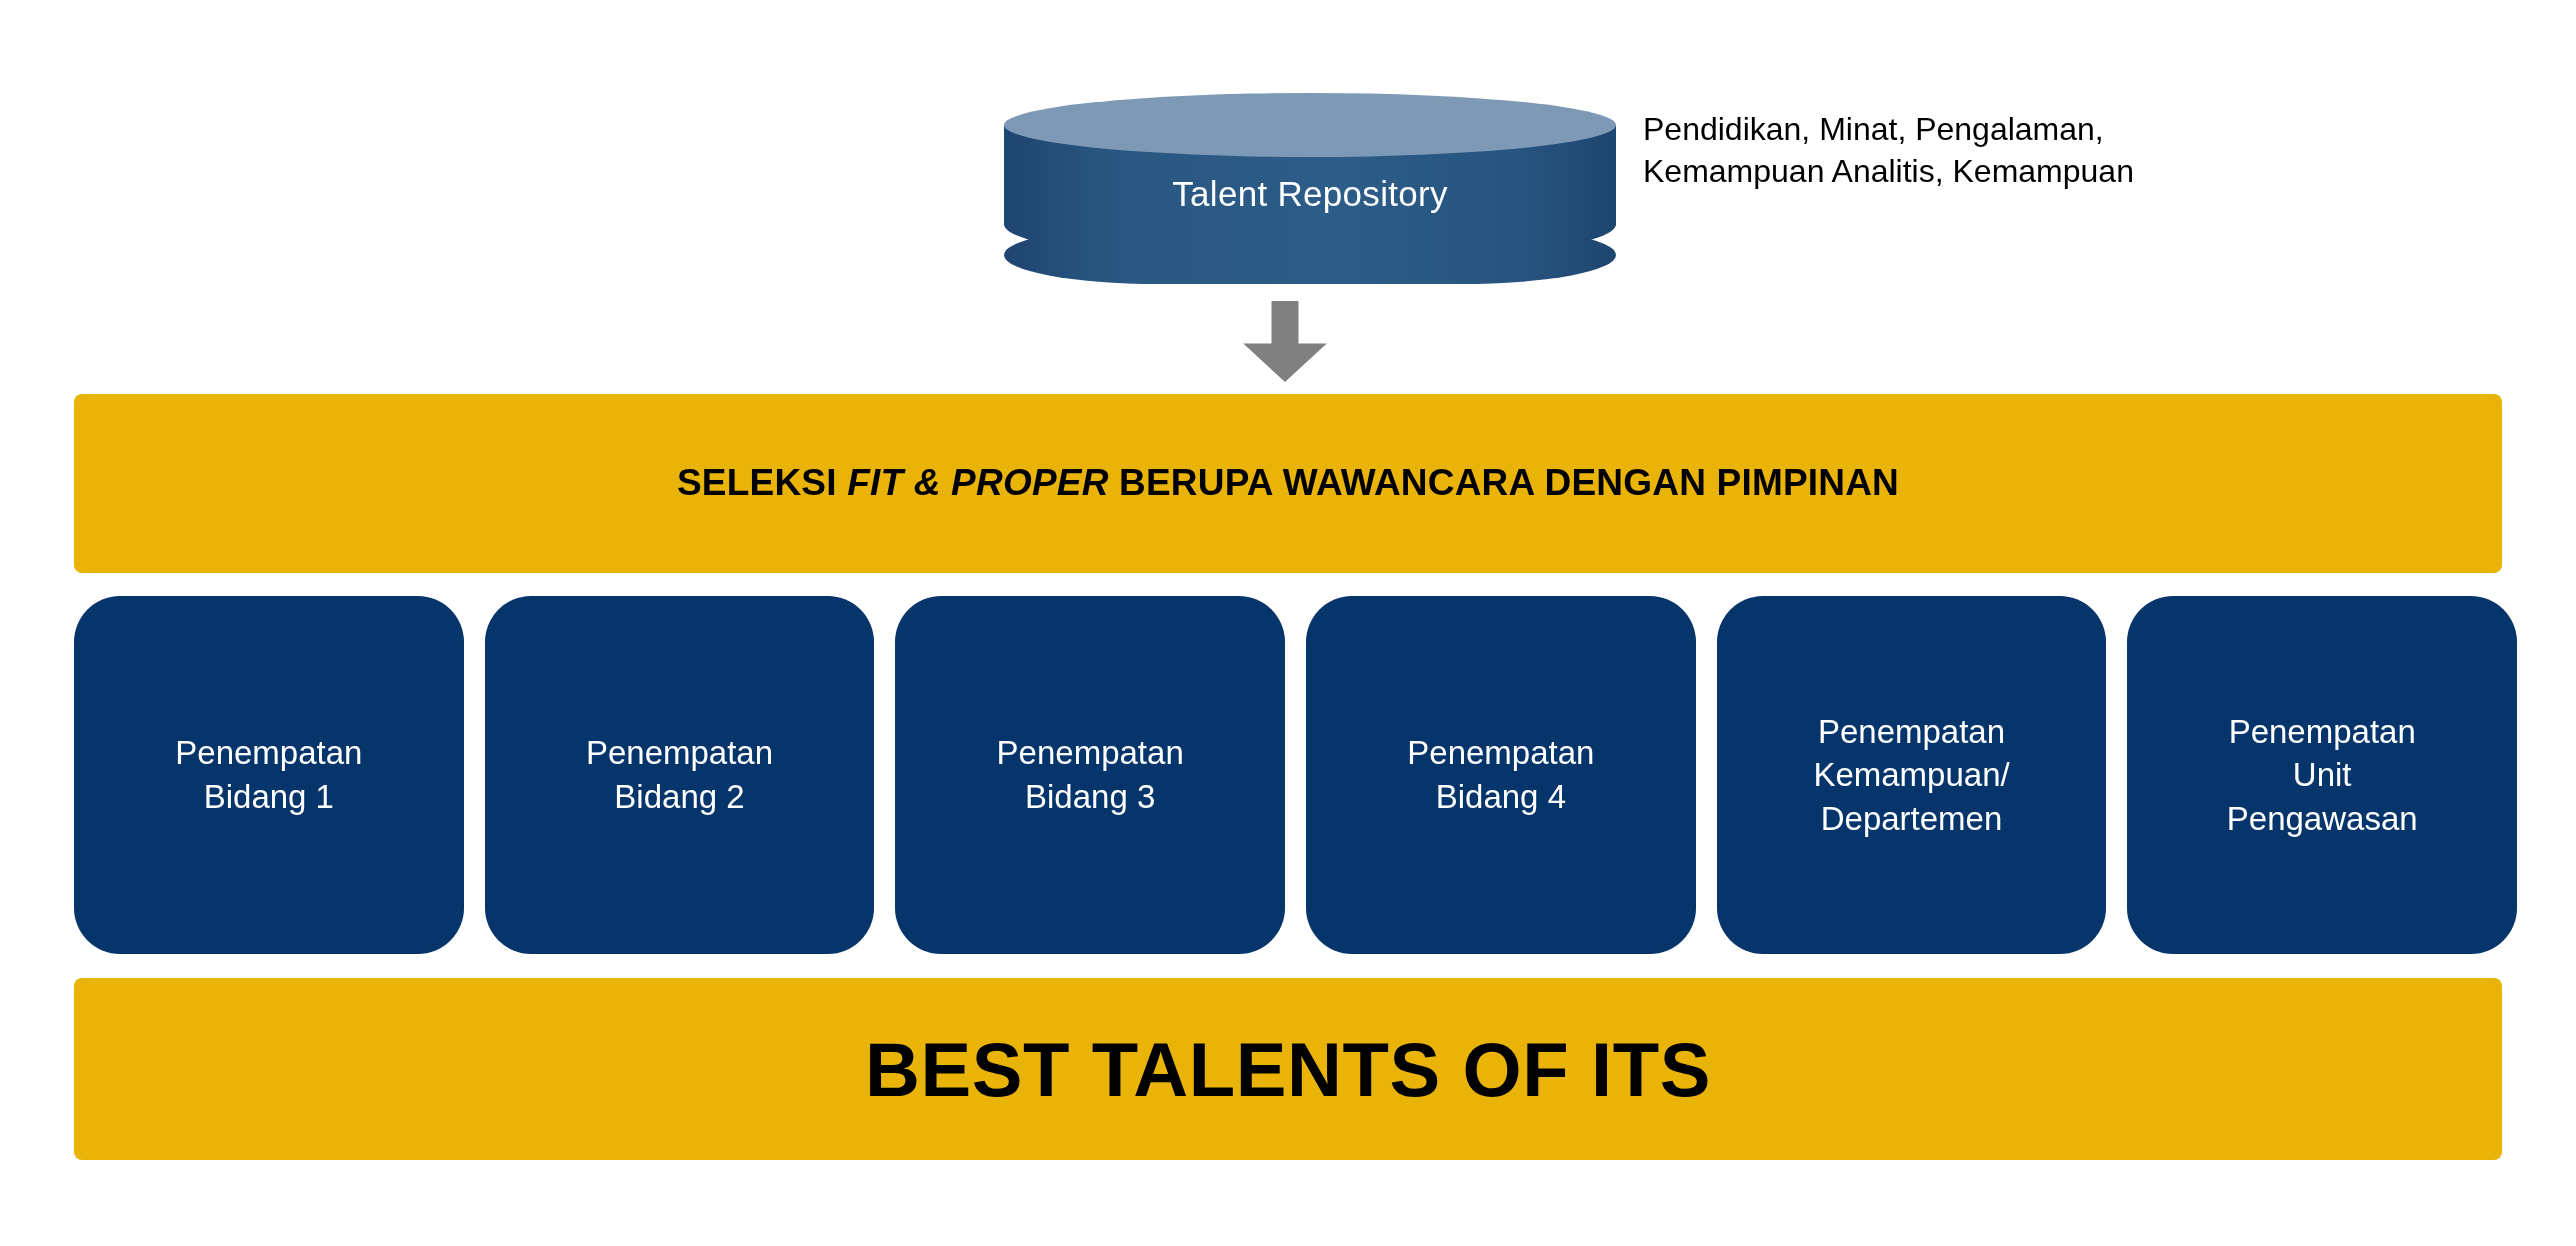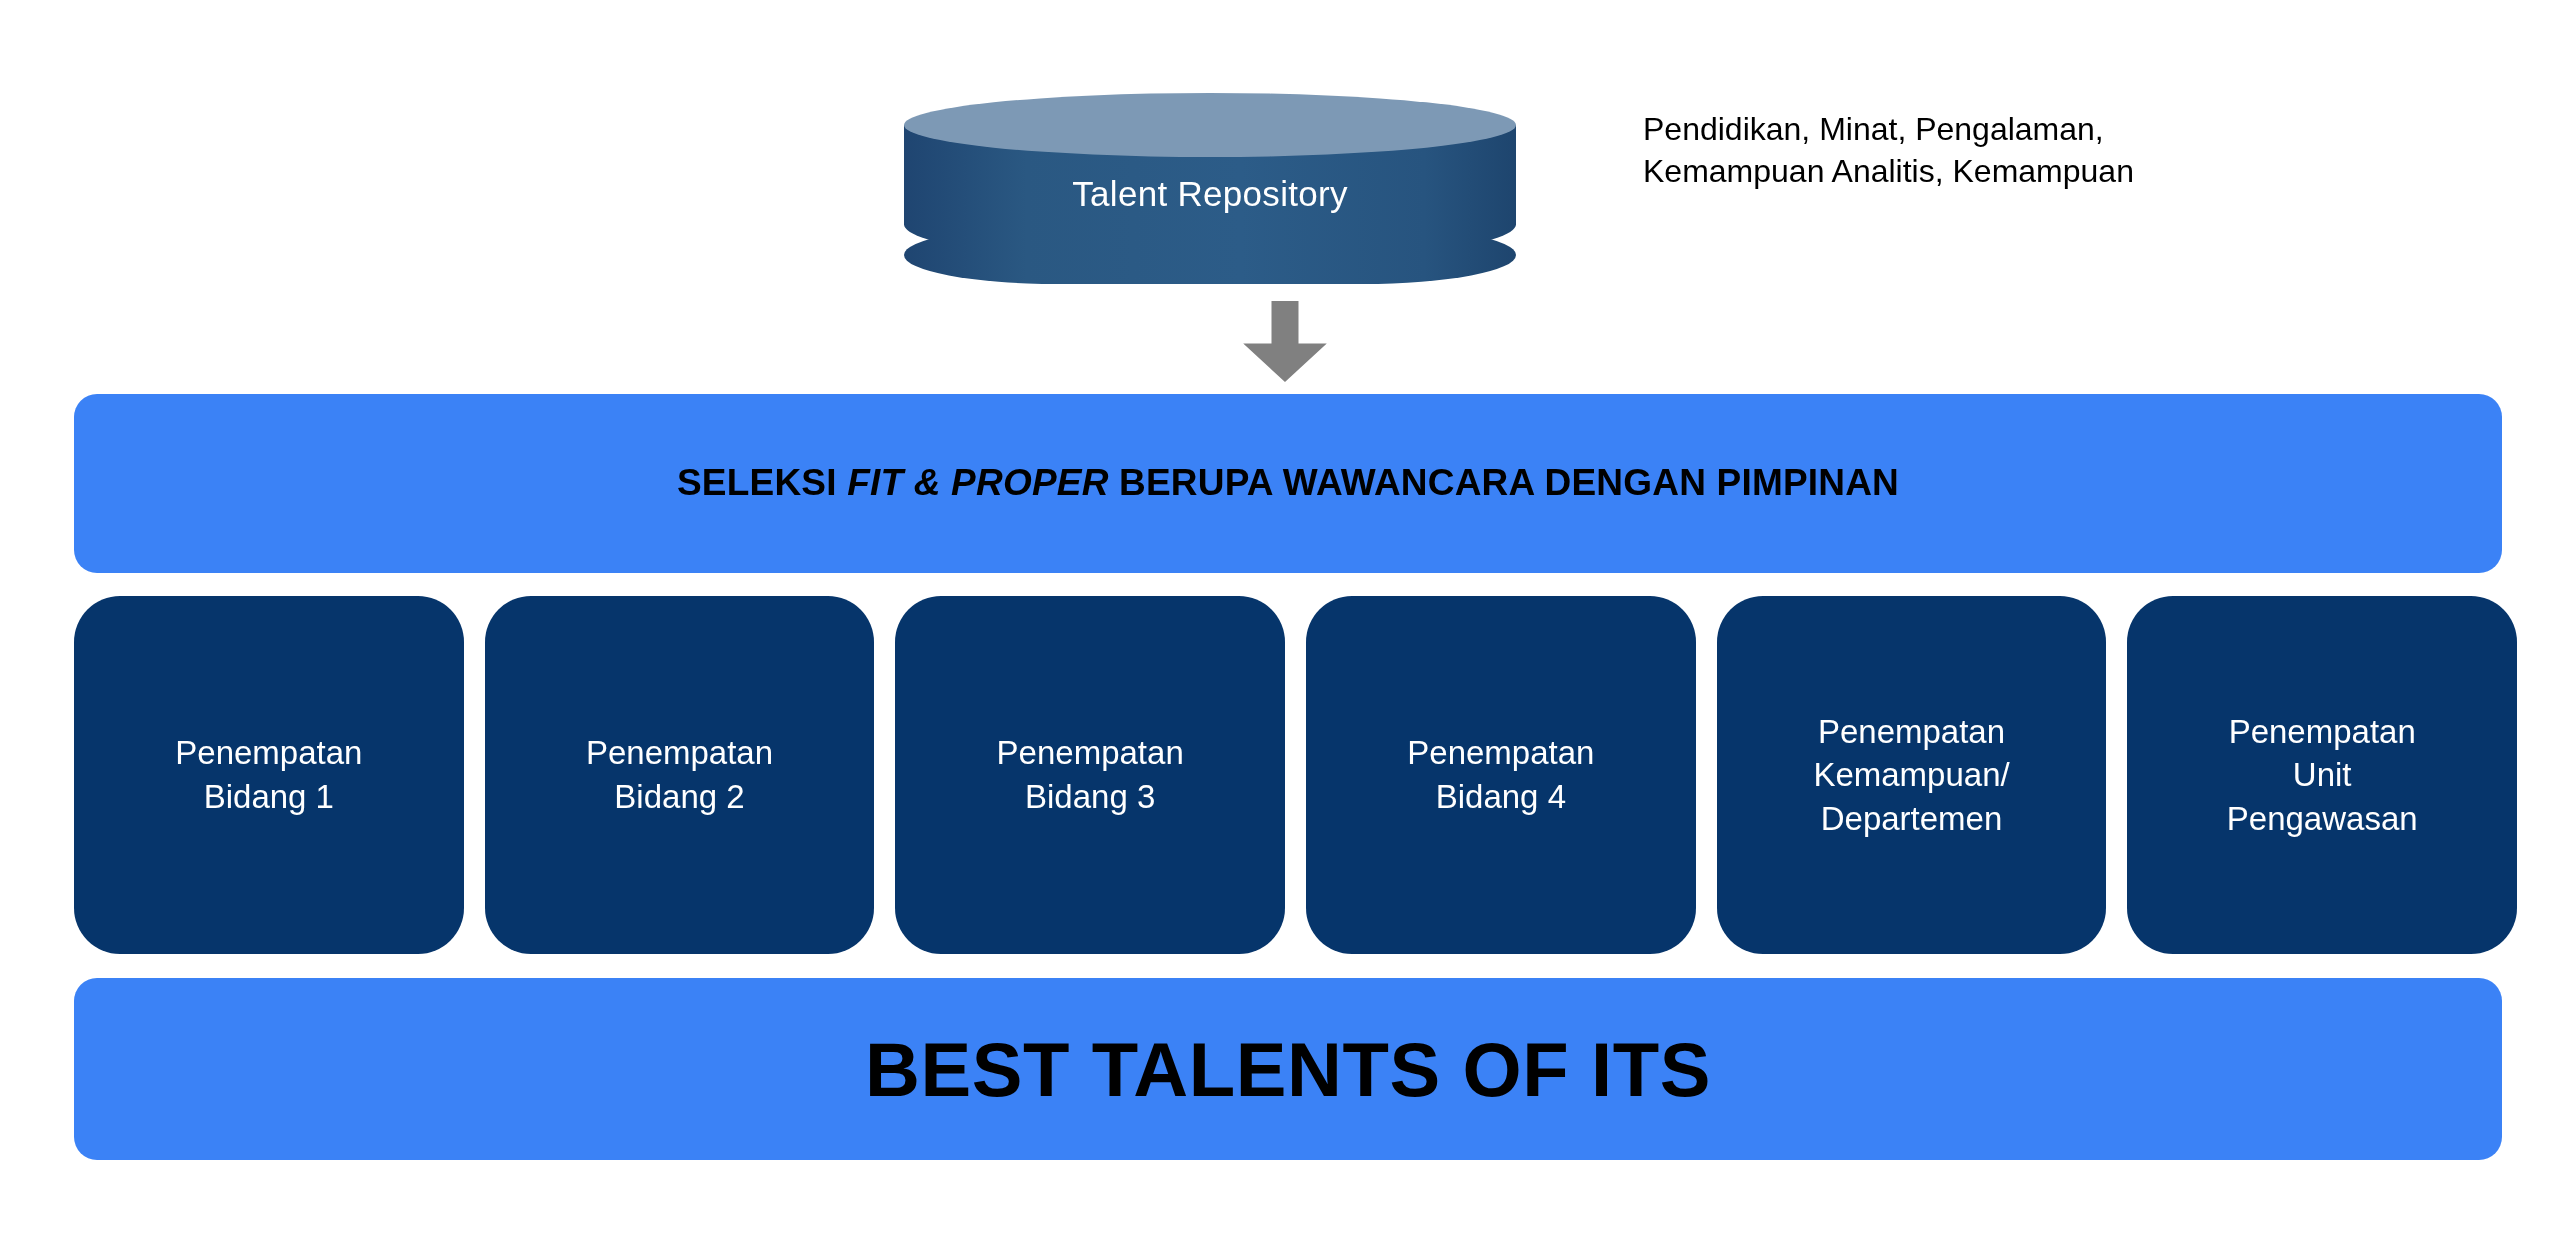--- a/index.html
+++ b/index.html
@@ -15,21 +15,21 @@
     position: relative;
     width: 2576px;
     height: 1247px;
     background: #ffffff;
     overflow: hidden;
   }
 
   
   .cylinder {
     position: absolute;
-    left: 904px;
+    left: 1004px;
     top: 93px;
     width: 740px;
     height: 191px;
   }
   .cyl-body {
     position: absolute;
     left: 0;
     top: 32px;
     width: 612px;
     height: 138px;
@@ -91,22 +91,22 @@
     left: 1243px;
     top: 301px;
     width: 84px;
     height: 81px;
   }
   .arrow svg { display: block; }
 
   
   .banner {
     position: absolute;
-    background: #3b82f6;
-    border-radius: 23px;
+    background: #eab308;
+    border-radius: 8px;
     display: flex;
     align-items: center;
     justify-content: center;
     text-align: center;
     color: #000000;
   }
   .banner-top {
     left: 74px;
     top: 394px;
     width: 2428px;

